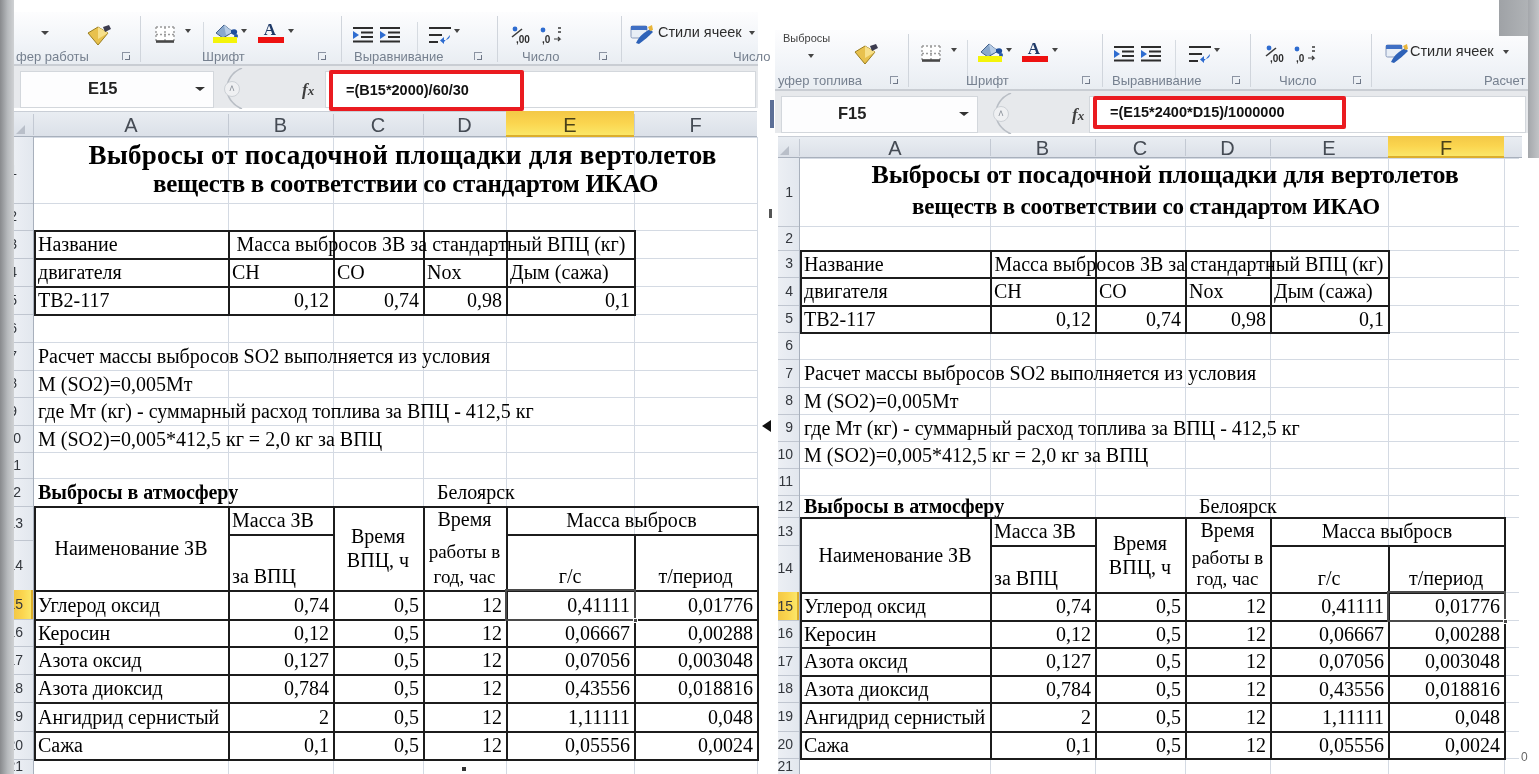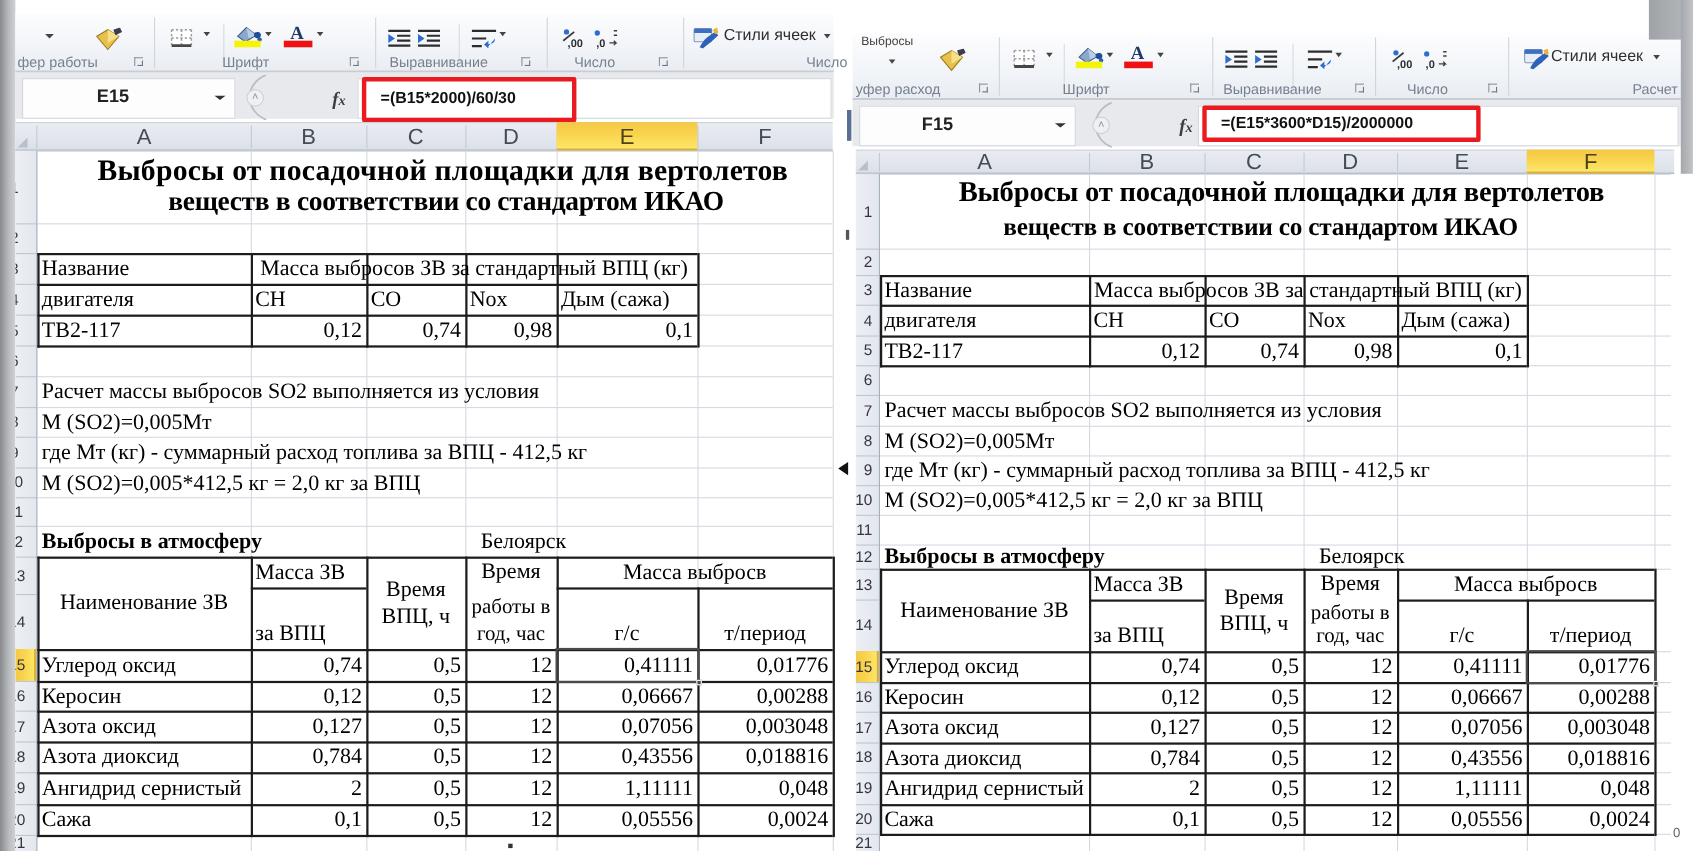--- a/index.html
+++ b/index.html
@@ -295,21 +295,21 @@
 <div style="position:absolute;left:1371px;top:34px;width:1px;height:53px;background:#d0d5dc;"></div>
 <div style="position:absolute;left:967px;top:40px;width:1px;height:41px;background:#d6dbe1;"></div>
 <div style="position:absolute;left:1175px;top:40px;width:1px;height:41px;background:#d6dbe1;"></div>
 <div style="position:absolute;left:783px;top:29.5px;height:17px;line-height:17px;font-family:'Liberation Sans',sans-serif;font-size:11px;font-weight:normal;color:#3f3f3f;letter-spacing:0;white-space:nowrap;">Выбросы</div>
 <div style="position:absolute;left:807.5px;top:54px;width:0;height:0;border-left:3.5px solid transparent;border-right:3.5px solid transparent;border-top:4px solid #444;"></div>
 <svg style="position:absolute;left:852px;top:44px" width="26.0" height="24.0" viewBox="0 0 26 24">
 <path d="M3 8 L13 2 L23 8 L13 20 Z" fill="#e8c14d" stroke="#9a7d1f" stroke-width="1"></path>
 <path d="M13 2 L23 8 L13 14 Z" fill="#f7e08a"></path>
 <path d="M18 2 L24 0 L26 4 L20 7 Z" fill="#3c3c50"></path>
 </svg>
-<div style="position:absolute;left:778px;top:70.5px;height:19px;line-height:19px;font-family:'Liberation Sans',sans-serif;font-size:13px;font-weight:normal;color:#76808f;letter-spacing:0;white-space:nowrap;">уфер расход</div>
+<div style="position:absolute;left:778px;top:70.5px;height:19px;line-height:19px;font-family:'Liberation Sans',sans-serif;font-size:13px;font-weight:normal;color:#76808f;letter-spacing:0;white-space:nowrap;">уфер топлива</div>
 <div style="position:absolute;left:890px;top:76px;width:8px;height:8px;border-left:1px solid #8b93a2;border-top:1px solid #8b93a2;"></div>
 <div style="position:absolute;left:893px;top:79px;width:5px;height:5px;border-right:1.5px solid #6d7686;border-bottom:1.5px solid #6d7686;"></div>
 <svg style="position:absolute;left:921px;top:45px" width="20" height="18" viewBox="0 0 20 18">
 <rect x="1" y="1" width="18" height="15" fill="#fff"></rect>
 <g stroke="#9a9a9a" stroke-width="1.4" stroke-dasharray="2,2">
 <path d="M1 1 H19 M1 8.5 H19 M10 1 V16 M1 1 V16 M19 1 V16"></path>
 </g>
 <path d="M1 15.5 H19" stroke="#474747" stroke-width="2.6"></path>
 </svg>
 <div style="position:absolute;left:950.5px;top:48px;width:0;height:0;border-left:3.5px solid transparent;border-right:3.5px solid transparent;border-top:4px solid #444;"></div>
@@ -375,21 +375,21 @@
 <div style="position:absolute;left:781px;top:96px;width:197px;height:37px;background:#fdfdfe;border:1px solid #d3d7dc;"></div>
 <div style="position:absolute;left:838px;top:102.2px;height:22.5px;line-height:22.5px;font-family:'Liberation Sans',sans-serif;font-size:16.5px;font-weight:bold;color:#222;letter-spacing:0;white-space:nowrap;">F15</div>
 <div style="position:absolute;left:959.0px;top:111.5px;width:0;height:0;border-left:5.0px solid transparent;border-right:5.0px solid transparent;border-top:4px solid #333;"></div>
 <svg style="position:absolute;left:987px;top:93px" width="26" height="41" viewBox="0 0 26 40" preserveAspectRatio="none">
     <path d="M24 0 C4 8 4 32 24 40" stroke="#b9bec5" stroke-width="1.6" fill="#e7e9ec"></path>
   </svg>
 <div style="position:absolute;left:993px;top:105.5px;width:16px;height:16px;border-radius:50%;background:#eff0f2;border:1px solid #cdd1d6;color:#8a9099;font-size:10px;line-height:14px;text-align:center;font-family:'Liberation Sans',sans-serif;">˄</div>
 <div style="position:absolute;left:1072px;top:104.5px;font-family:'Liberation Serif',serif;font-style:italic;font-weight:bold;font-size:17px;color:#3d3d3d;">f<span style="font-size:13px;">x</span></div>
 <div style="position:absolute;left:1089px;top:96px;width:437px;height:37px;background:#fff;border:1px solid #d3d7dc;"></div>
 <div style="position:absolute;left:1093px;top:96px;width:253px;height:33px;border:4px solid #ea1b20;border-radius:2px;"></div>
-<div style="position:absolute;left:1110px;top:102.2px;height:20.5px;line-height:20.5px;font-family:'Liberation Sans',sans-serif;font-size:14.5px;font-weight:bold;color:#111;letter-spacing:0;white-space:nowrap;">=(E15*3600*D15)/2000000</div>
+<div style="position:absolute;left:1110px;top:102.2px;height:20.5px;line-height:20.5px;font-family:'Liberation Sans',sans-serif;font-size:14.5px;font-weight:bold;color:#111;letter-spacing:0;white-space:nowrap;">=(E15*2400*D15)/1000000</div>
 <div style="position:absolute;left:778px;top:136px;width:744px;height:22px;background:linear-gradient(180deg,#e9edf2,#dbe0e8);border-top:1px solid #c9ced6;"></div>
 <div style="position:absolute;left:778px;top:157px;width:744px;height:1px;background:#a8b0bc;"></div>
 <div style="position:absolute;left:780px;top:146px;width:0;height:0;border-left:9px solid transparent;border-bottom:9px solid #b9bfc9;"></div>
 <div style="position:absolute;left:799px;top:139px;width:1px;height:17px;background:#c3c9d3;"></div>
 <div style="position:absolute;left:800px;top:135.0px;width:190px;text-align:center;height:26px;line-height:26px;font-family:'Liberation Sans',sans-serif;font-size:20px;font-weight:500;color:#454b54;letter-spacing:0;white-space:nowrap;">A</div>
 <div style="position:absolute;left:990px;top:139px;width:1px;height:17px;background:#c3c9d3;"></div>
 <div style="position:absolute;left:990px;top:135.0px;width:105px;text-align:center;height:26px;line-height:26px;font-family:'Liberation Sans',sans-serif;font-size:20px;font-weight:500;color:#454b54;letter-spacing:0;white-space:nowrap;">B</div>
 <div style="position:absolute;left:1095px;top:139px;width:1px;height:17px;background:#c3c9d3;"></div>
 <div style="position:absolute;left:1095px;top:135.0px;width:90px;text-align:center;height:26px;line-height:26px;font-family:'Liberation Sans',sans-serif;font-size:20px;font-weight:500;color:#454b54;letter-spacing:0;white-space:nowrap;">C</div>
 <div style="position:absolute;left:1185px;top:139px;width:1px;height:17px;background:#c3c9d3;"></div>

